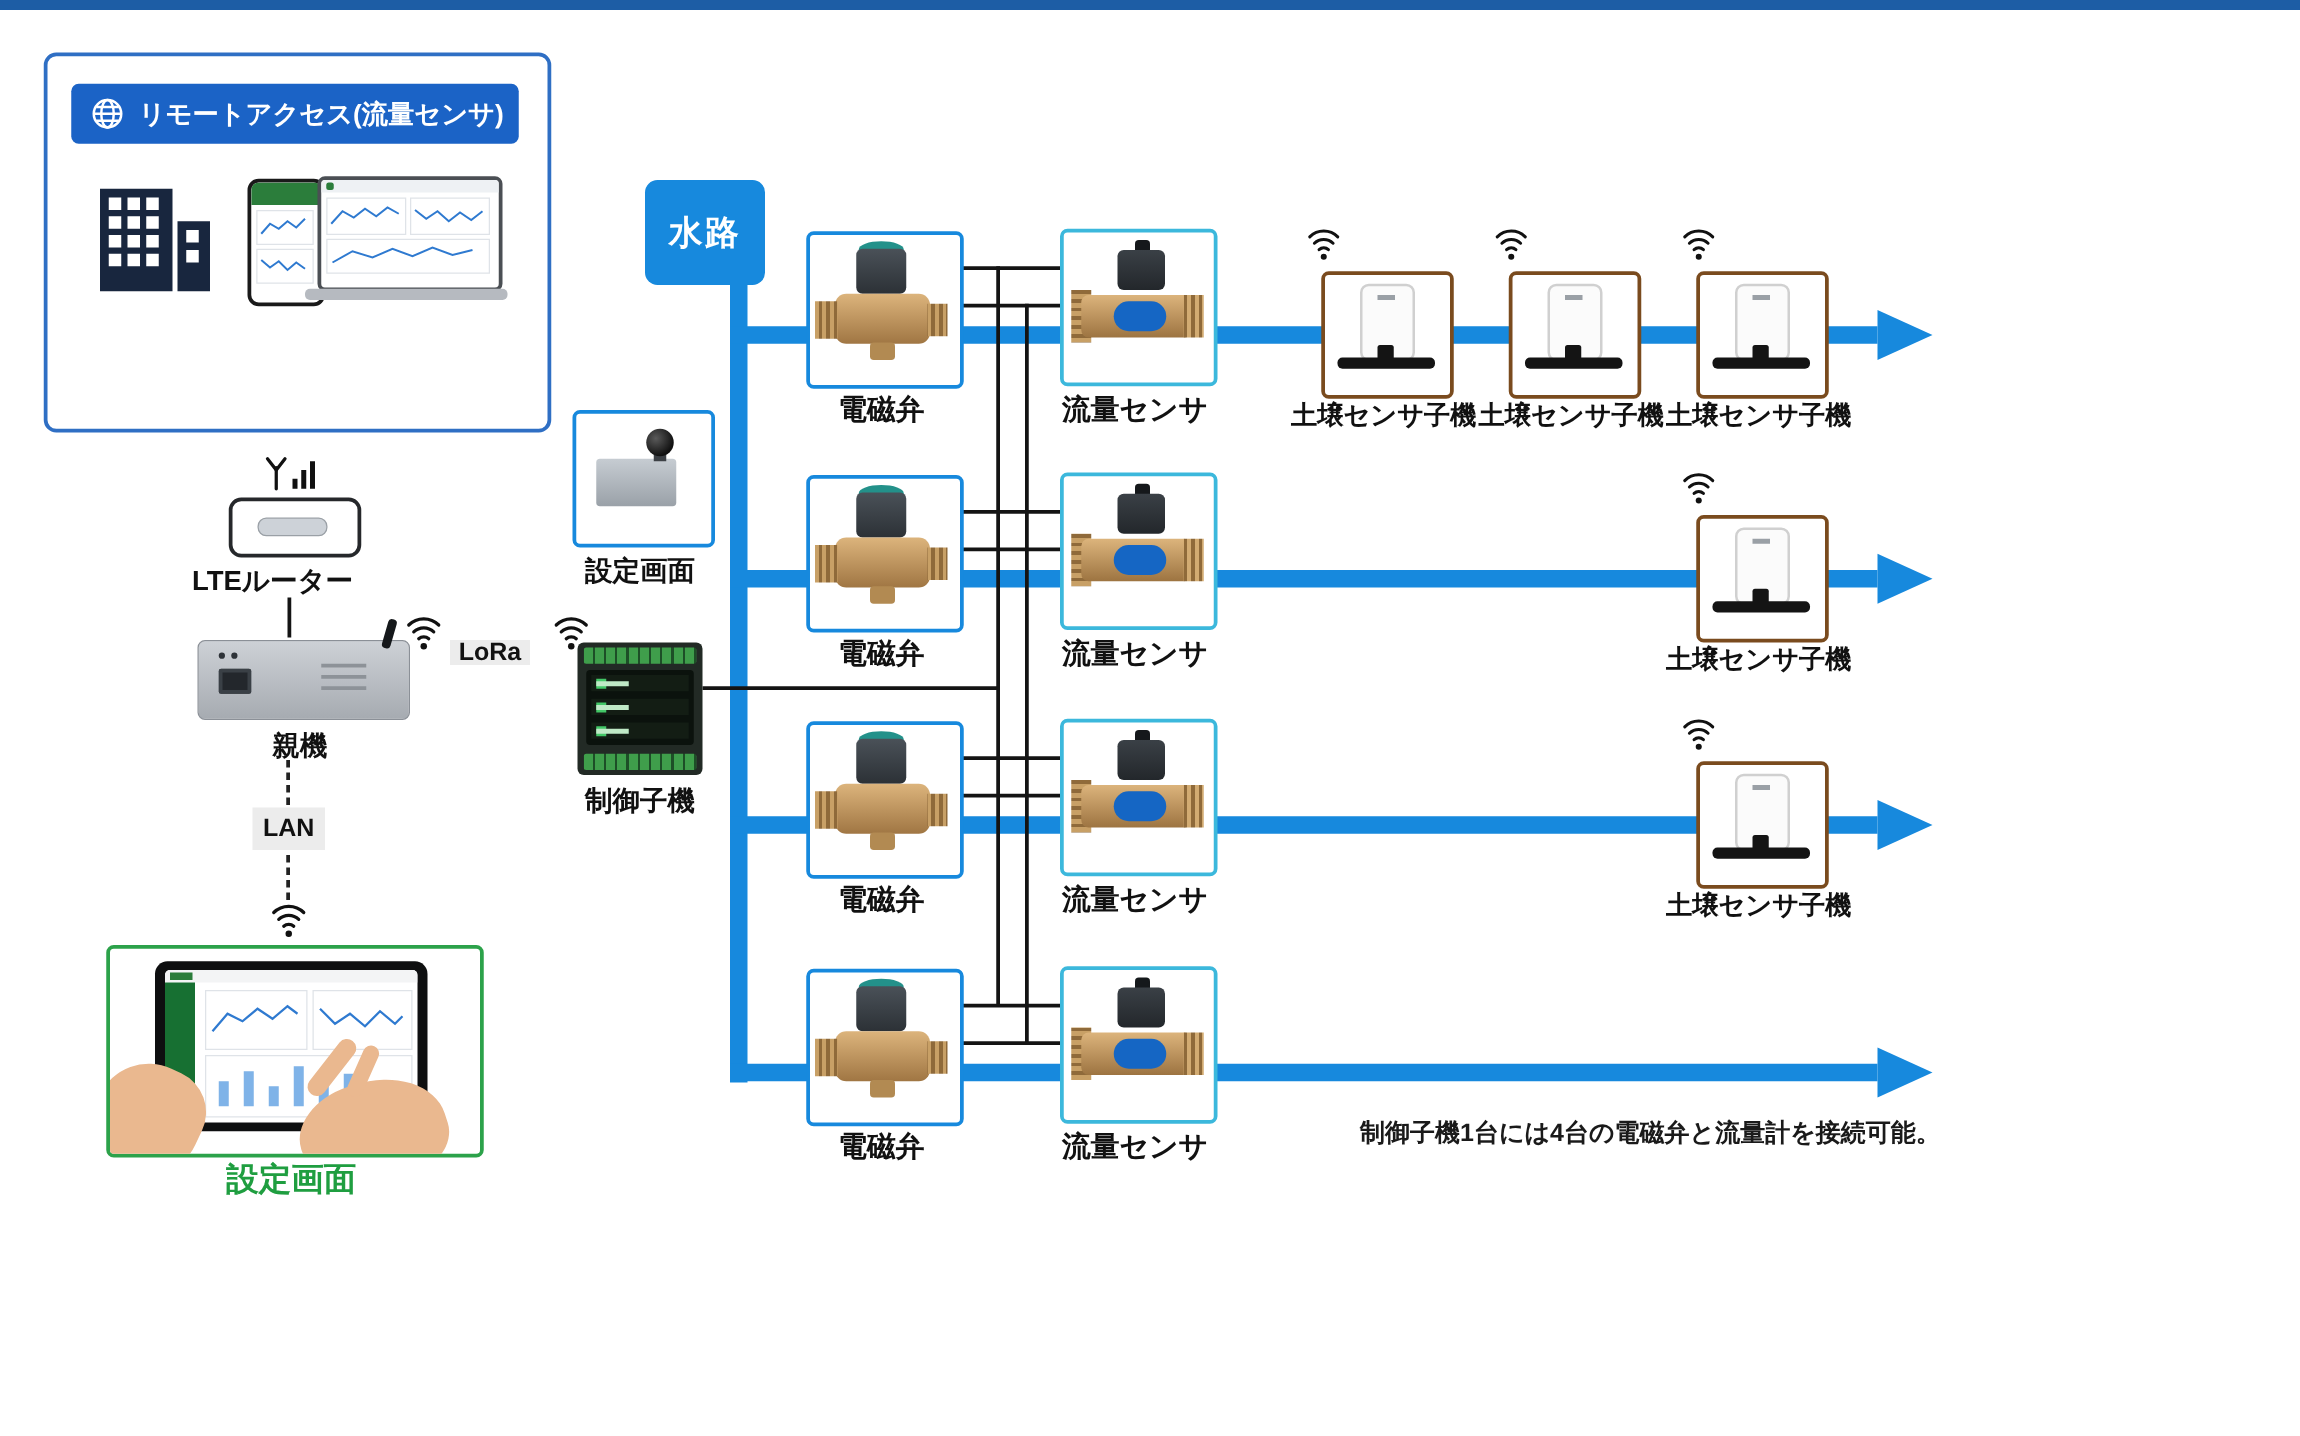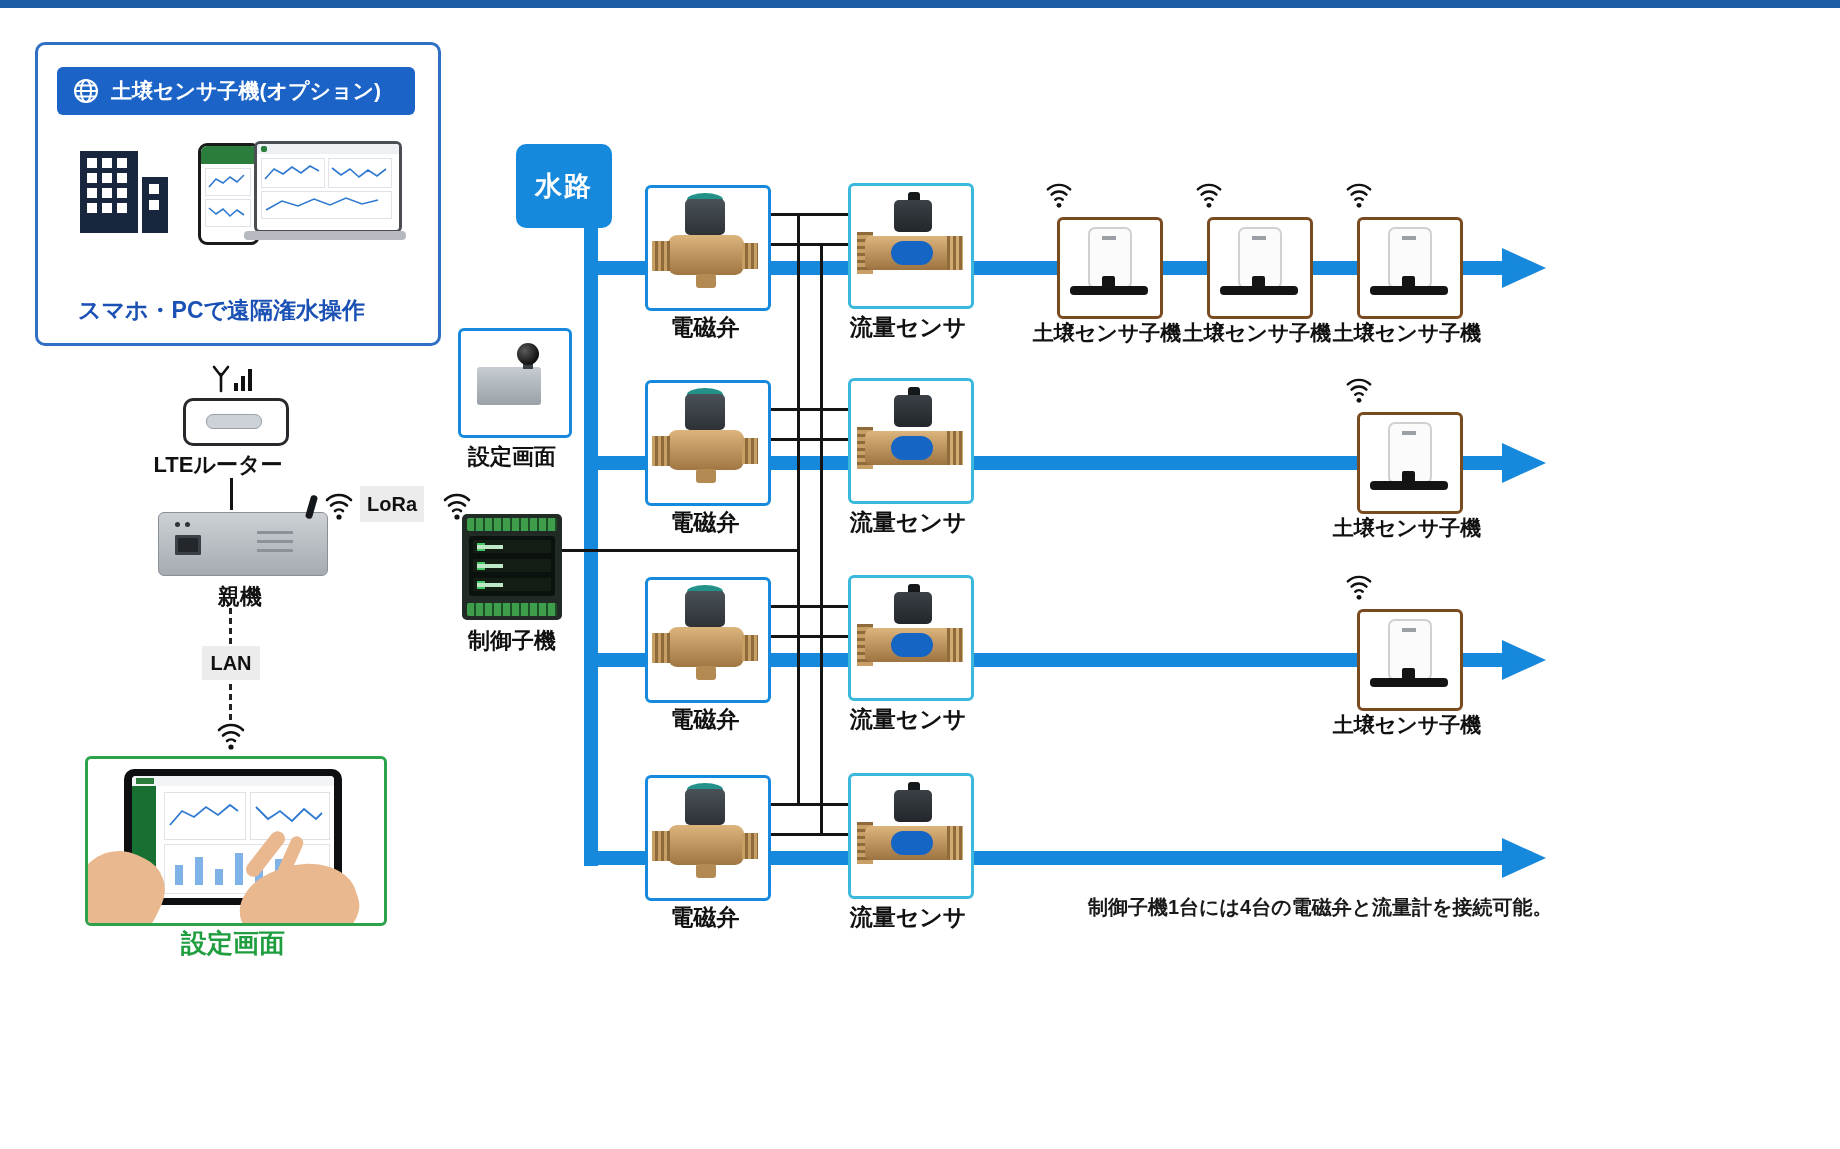--- a/index.html
+++ b/index.html
@@ -139,21 +139,21 @@
 
   <div class="remote-panel">
     <div class="remote-header">
       <svg width="30" height="30" viewBox="0 0 30 30" fill="none" stroke="#fff" stroke-width="2">
         <circle cx="15" cy="15" r="11"></circle>
           <ellipse cx="15" cy="15" rx="5" ry="11"></ellipse>
         <line x1="4" y1="15" x2="26" y2="15"></line>
           <line x1="6" y1="9.5" x2="24" y2="9.5"></line>
           <line x1="6" y1="20.5" x2="24" y2="20.5"></line>
       </svg>
-      <span>土壌センサ子機(オプション)</span>
+      <span>リモートアクセス(流量センサ)</span>
     </div>
     <div class="bldg">
       <div class="bldg-main">
         <div class="win"></div>
           <div class="win"></div>
           <div class="win"></div>
         <div class="win"></div>
           <div class="win"></div>
           <div class="win"></div>
         <div class="win"></div>
@@ -189,21 +189,20 @@
           </svg>
         <svg class="mini-chart" width="62" height="28" viewBox="0 0 62 28">
             <polyline points="3,9 12,16 21,10 30,18 39,11 48,17 57,10" fill="none" stroke="#2f7ad0" stroke-width="1.6"></polyline>
           </svg>
         <svg class="mini-chart" width="129" height="26" viewBox="0 0 129 26">
             <polyline points="4,18 20,9 36,14 52,7 68,13 84,6 100,12 116,8" fill="none" stroke="#2f7ad0" stroke-width="1.6"></polyline>
           </svg>
       </div>
     </div>
     <div class="laptop-base"></div>
-    <div class="remote-line" style="top:250px">スマホ・PCで遠隔潅水操作</div>
   </div>
 
   <svg class="abs" style="left:210px;top:364px" width="46" height="30" viewBox="0 0 46 30">
     <path d="M4 3 L11 12 L18 3" fill="none" stroke="#111" stroke-width="2.6" stroke-linecap="round"></path>
     <line x1="11" y1="10" x2="11" y2="27" stroke="#111" stroke-width="2.6" stroke-linecap="round"></line>
     <rect x="24" y="19" width="4" height="8" fill="#111"></rect>
     <rect x="31" y="12" width="4" height="15" fill="#111"></rect>
     <rect x="38" y="5" width="4" height="22" fill="#111"></rect>
   </svg>
   <div class="lte" style="left:183px;top:398px">
@@ -219,21 +218,21 @@
     <div class="p-dash"></div>
   </div>
   <div class="label" style="left:200px;top:584px;width:80px;font-size:22px">親機</div>
 
   <svg class="abs" style="left:322px;top:492px" width="34" height="30" viewBox="0 0 34 30">
     <path d="M13 19 a6 6 0 0 1 8 0" fill="none" stroke="#111" stroke-width="2.6" stroke-linecap="round"></path>
     <path d="M9 13.5 a11.5 11.5 0 0 1 16 0" fill="none" stroke="#111" stroke-width="2.6" stroke-linecap="round"></path>
     <path d="M5 8 a17 17 0 0 1 24 0" fill="none" stroke="#111" stroke-width="2.6" stroke-linecap="round"></path>
     <circle cx="17" cy="25" r="2.6" fill="#111"></circle>
   </svg>
-  <div class="tag" style="left:360px;top:486px;width:64px;height:36px">LoRa</div>
+  <div class="tag" style="left:360px;top:512px;width:64px;height:20px">LoRa</div>
   <svg class="abs" style="left:440px;top:492px" width="34" height="30" viewBox="0 0 34 30">
     <path d="M13 19 a6 6 0 0 1 8 0" fill="none" stroke="#111" stroke-width="2.6" stroke-linecap="round"></path>
     <path d="M9 13.5 a11.5 11.5 0 0 1 16 0" fill="none" stroke="#111" stroke-width="2.6" stroke-linecap="round"></path>
     <path d="M5 8 a17 17 0 0 1 24 0" fill="none" stroke="#111" stroke-width="2.6" stroke-linecap="round"></path>
     <circle cx="17" cy="25" r="2.6" fill="#111"></circle>
   </svg>
 
   <div class="dash-v" style="left:229px;top:608px;height:36px"></div>
   <div class="tag" style="left:202px;top:646px;width:58px;height:34px">LAN</div>
   <div class="dash-v" style="left:229px;top:684px;height:36px"></div>

